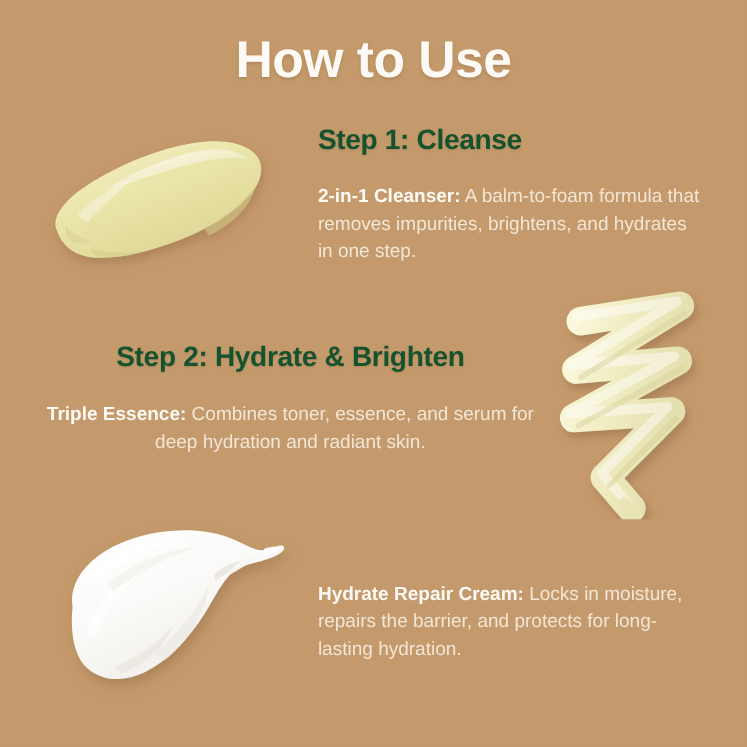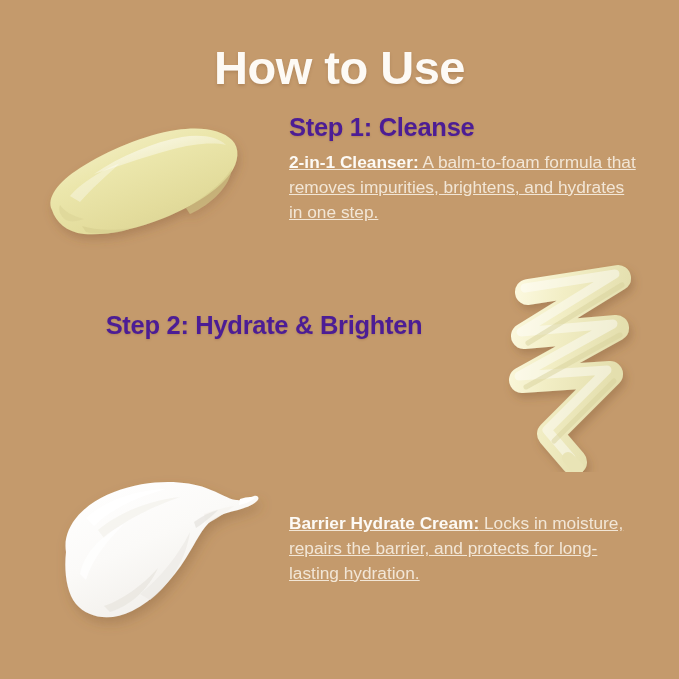--- a/index.html
+++ b/index.html
@@ -26,41 +26,39 @@
     position: absolute;
     top: 26px;
     left: 0;
     width: 679px;
     text-align: center;
     font-size: 47px;
     font-weight: bold;
     letter-spacing: -0.5px;
     color: #fdfaf5;
     text-shadow: 0 2px 3px rgba(120, 80, 45, 0.25);
-    margin-top: 14px;
   }
 
   
   .step {
     position: absolute;
   }
   .step-heading {
     font-size: 25.5px;
     font-weight: bold;
-    color: #4c1d95;
+    color: #14532d;
     letter-spacing: -0.3px;
     text-shadow: 0 1px 2px rgba(120, 80, 45, 0.25);
     white-space: nowrap;
   }
   .step-body {
     font-size: 17.3px;
     line-height: 25px;
     color: #f2e6d6;
-    margin-top: 8px;
-    text-decoration: underline;
+    margin-top: 24px;
   }
   .step-body .product {
     font-weight: bold;
     color: #fdfaf5;
   }
 
   #step1 { top: 113px; left: 289px; width: 350px; text-align: left; }
   #step2 { top: 311px; left: 26px; width: 476px; text-align: center; }
   #step3 { top: 503px; left: 289px; width: 345px; text-align: left; }
 
@@ -179,20 +177,23 @@
         <path d="M120,16 L26,74" fill="none" stroke="#d8d29c" stroke-opacity="0.5" stroke-width="5" stroke-linecap="round" transform="translate(4,7)"></path>
         <path d="M118,66 L24,118" fill="none" stroke="#d8d29c" stroke-opacity="0.5" stroke-width="5" stroke-linecap="round" transform="translate(4,7)"></path>
         <path d="M112,112 L52,172" fill="none" stroke="#d8d29c" stroke-opacity="0.5" stroke-width="5" stroke-linecap="round" transform="translate(4,7)"></path>
         <path d="M70,196 L80,206" fill="none" stroke="#e9e4b6" stroke-width="12" stroke-linecap="round"></path>
       </g>
     </svg>
   </div>
 
   <div class="step" id="step2">
     <div class="step-heading">Step 2: Hydrate &amp; Brighten</div>
+    <div class="step-body">
+      <span class="product">Triple Essence:</span><span> Combines toner, essence, and serum for deep hydration and radiant skin.</span>
+    </div>
   </div>
 
   <div class="swatch" id="swatch-cream">
     <svg width="240" height="176" viewBox="0 0 240 176" xmlns="http://www.w3.org/2000/svg">
       <defs>
         <linearGradient id="creamGrad" x1="0.1" y1="0" x2="0.75" y2="1">
           <stop offset="0%" stop-color="#ffffff"></stop>
           <stop offset="45%" stop-color="#fbfaf8"></stop>
           <stop offset="100%" stop-color="#eeebe6"></stop>
         </linearGradient>
@@ -228,17 +229,17 @@
         <path d="M196,33 C202,31 208,30 211,32
                  C206,36 200,38 195,39 Z" fill="#ffffff"></path>
         <path d="M150,56 C158,50 166,46 174,44
                  C166,52 158,58 152,62 Z" fill="#e4e1db" opacity="0.65"></path>
       </g>
     </svg>
   </div>
 
   <div class="step" id="step3">
     <div class="step-body">
-      <span class="product">Barrier Hydrate Cream:</span><span> Locks in moisture, repairs the barrier, and protects for long-lasting hydration.</span>
+      <span class="product">Hydrate Repair Cream:</span><span> Locks in moisture, repairs the barrier, and protects for long-lasting hydration.</span>
     </div>
   </div>
 
 </div>
 
 </body></html>

